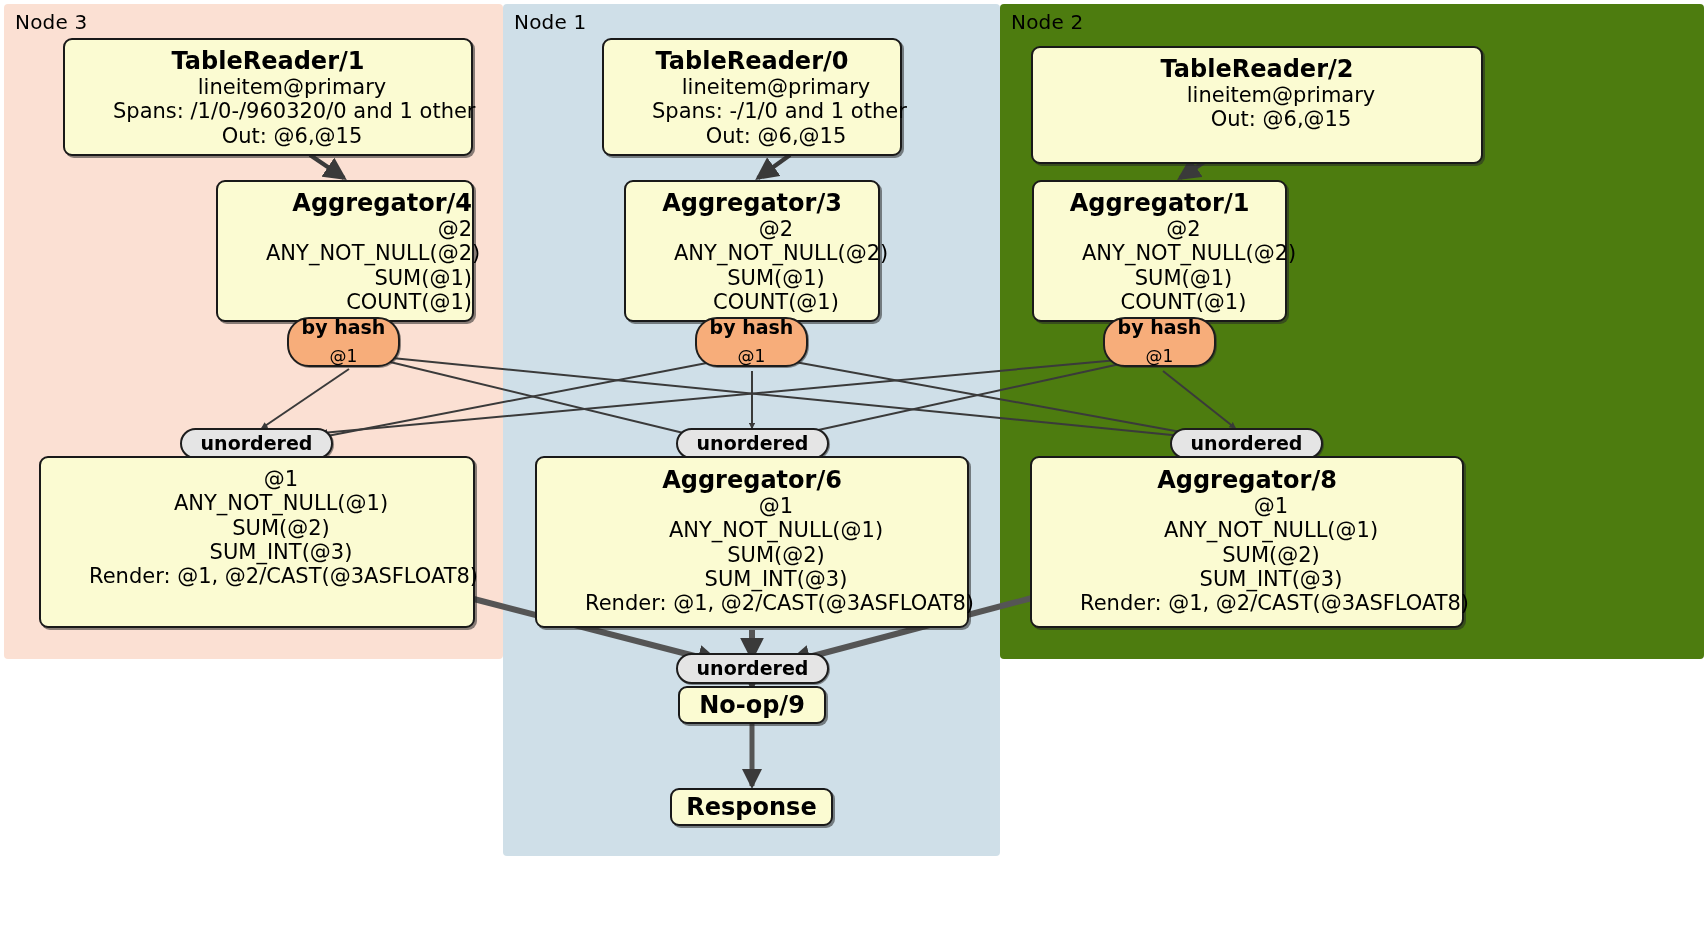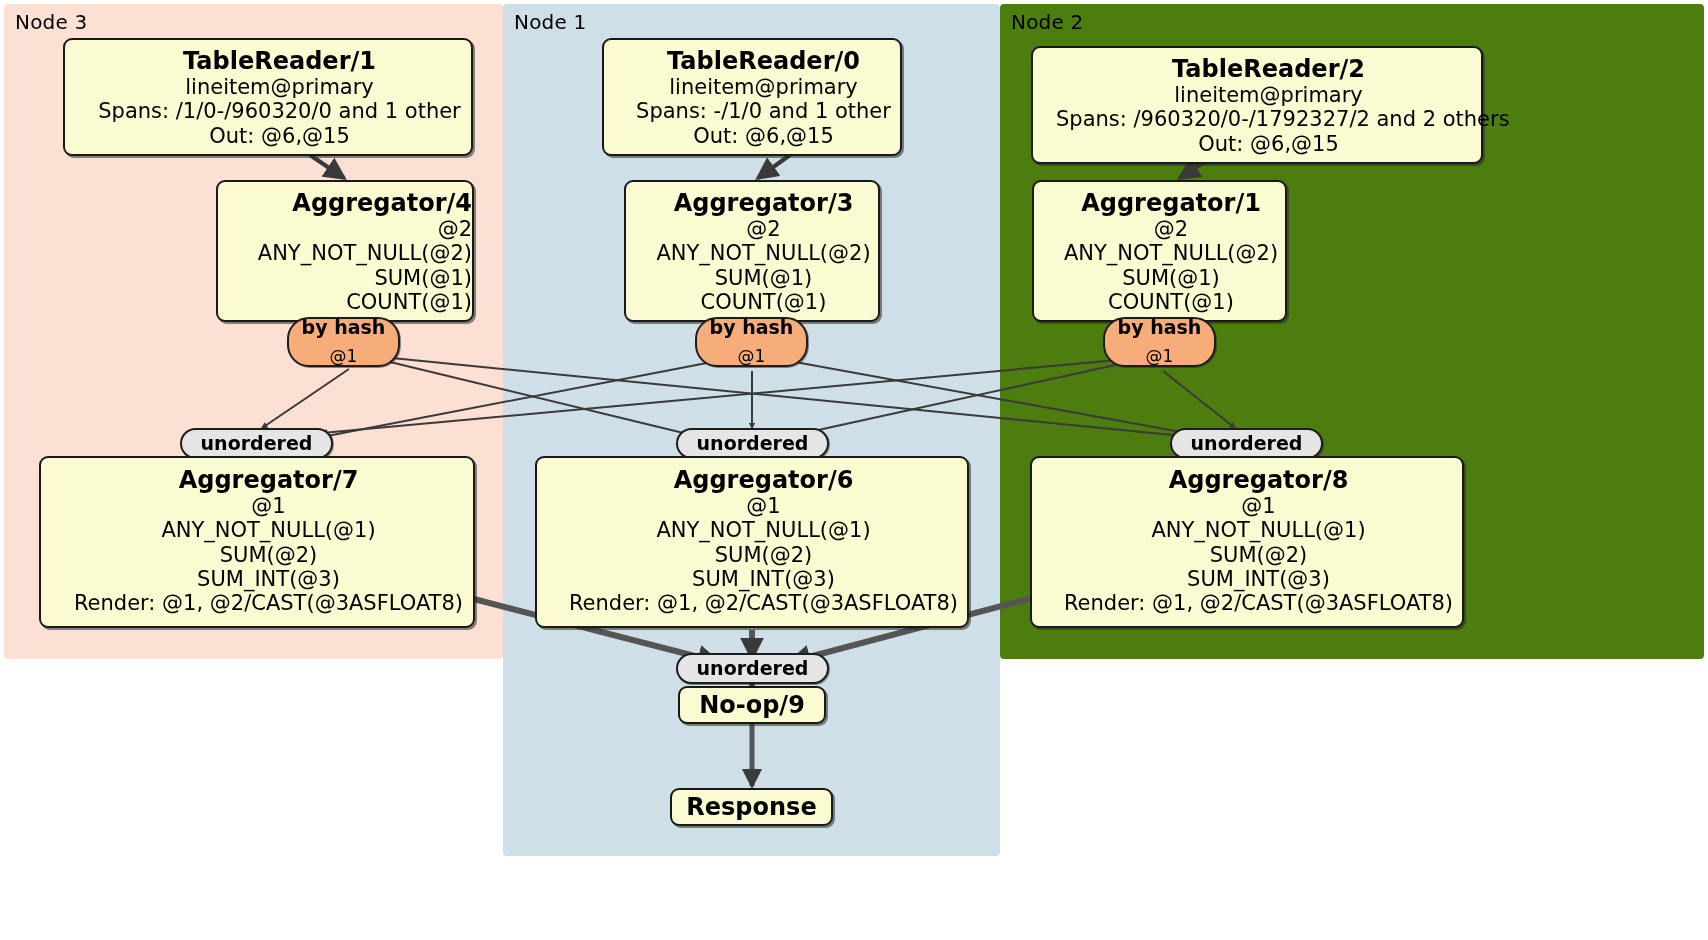--- a/index.html
+++ b/index.html
@@ -17,24 +17,23 @@
   }
 
   
   #edges{position:absolute;left:0;top:0;width:1708px;height:940px;}
 
   
   .proc-box{
     position:absolute;background:#fbfbd2;border:2px solid #191919;
     border-radius:9px;box-sizing:border-box;text-align:center;
     box-shadow:2px 2px 0 rgba(40,40,40,.55);
-    padding-left:23px;
   }
   .proc-title{font-weight:bold;font-size:24px;line-height:1.12;color:#000;}
-  .proc-line{font-size:21px;line-height:1.16;color:#000;white-space:nowrap;}
+  .proc-line{font-size:21px;line-height:1.16;color:#000;white-space:nowrap;margin-left:48px;}
 
   .small-box{
     position:absolute;background:#fbfbd2;border:2px solid #191919;
     border-radius:9px;box-sizing:border-box;display:flex;
     align-items:center;justify-content:center;
     box-shadow:2px 2px 0 rgba(40,40,40,.55);
   }
   .small-box span{font-weight:bold;font-size:24px;color:#000;}
 
   
@@ -126,21 +125,20 @@
   <div class="proc-box" style="left:602px;top:38px;width:300px;height:118px;padding-top:8px;">
     <div class="proc-title">TableReader/0</div>
     <div class="proc-line">lineitem@primary</div>
     <div class="proc-line">Spans: -/1/0 and 1 other</div>
     <div class="proc-line">Out: @6,@15</div>
   </div>
 
   <div class="proc-box" style="left:1031px;top:46px;width:452px;height:118px;padding-top:8px;">
     <div class="proc-title">TableReader/2</div>
     <div class="proc-line">lineitem@primary</div>
-    <div class="proc-line">Spans: /960320/0-/1792327/2 and 2 others</div>
     <div class="proc-line">Out: @6,@15</div>
   </div>
 
   <div class="proc-box" style="left:216px;top:180px;width:258px;height:142px;padding-top:8px;text-align:right;">
     <div class="proc-title">Aggregator/4</div>
     <div class="proc-line">@2</div>
     <div class="proc-line">ANY_NOT_NULL(@2)</div>
     <div class="proc-line">SUM(@1)</div>
     <div class="proc-line">COUNT(@1)</div>
   </div>
@@ -182,21 +180,20 @@
 
   <div class="oval unord" style="left:676px;top:428px;width:153px;height:31px;">
     <div class="ov-t">unordered</div>
   </div>
 
   <div class="oval unord" style="left:1170px;top:428px;width:153px;height:31px;">
     <div class="ov-t">unordered</div>
   </div>
 
   <div class="proc-box" style="left:39px;top:456px;width:436px;height:172px;padding-top:9px;">
-    <div class="proc-title">Aggregator/7</div>
     <div class="proc-line">@1</div>
     <div class="proc-line">ANY_NOT_NULL(@1)</div>
     <div class="proc-line">SUM(@2)</div>
     <div class="proc-line">SUM_INT(@3)</div>
     <div class="proc-line">Render: @1, @2/CAST(@3ASFLOAT8)</div>
   </div>
 
   <div class="proc-box" style="left:535px;top:456px;width:434px;height:172px;padding-top:9px;">
     <div class="proc-title">Aggregator/6</div>
     <div class="proc-line">@1</div>

